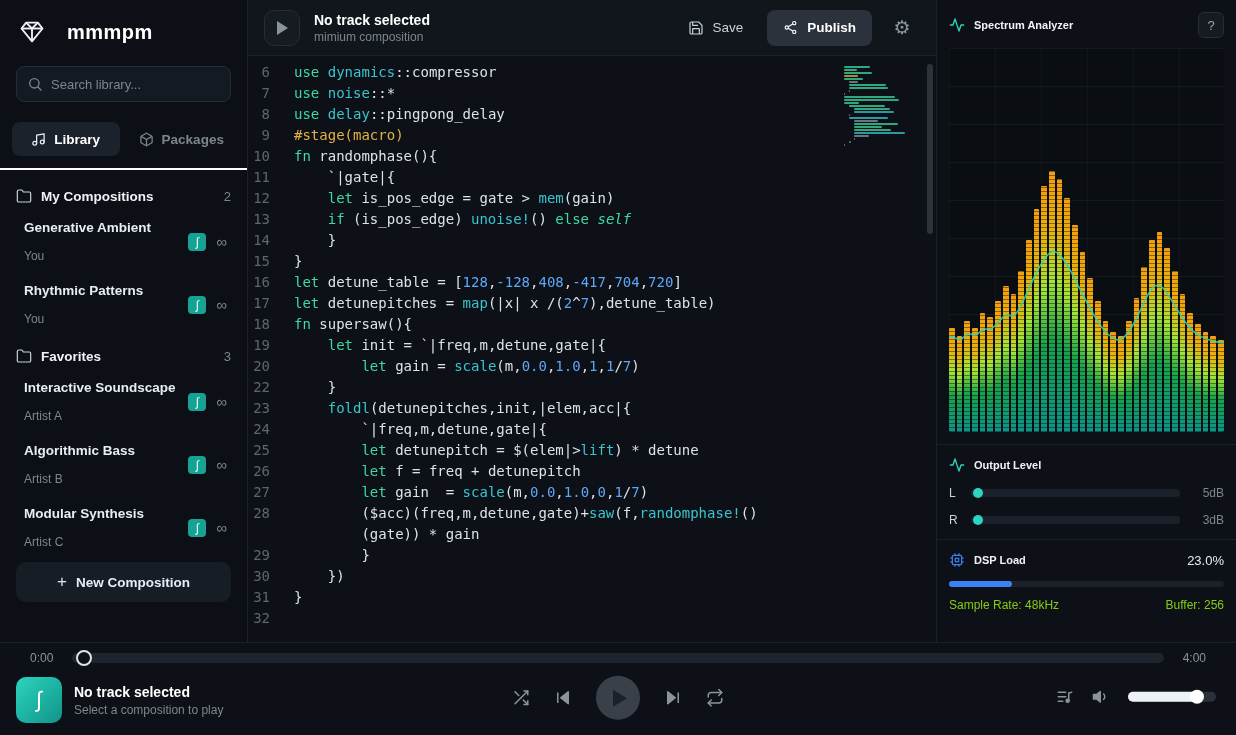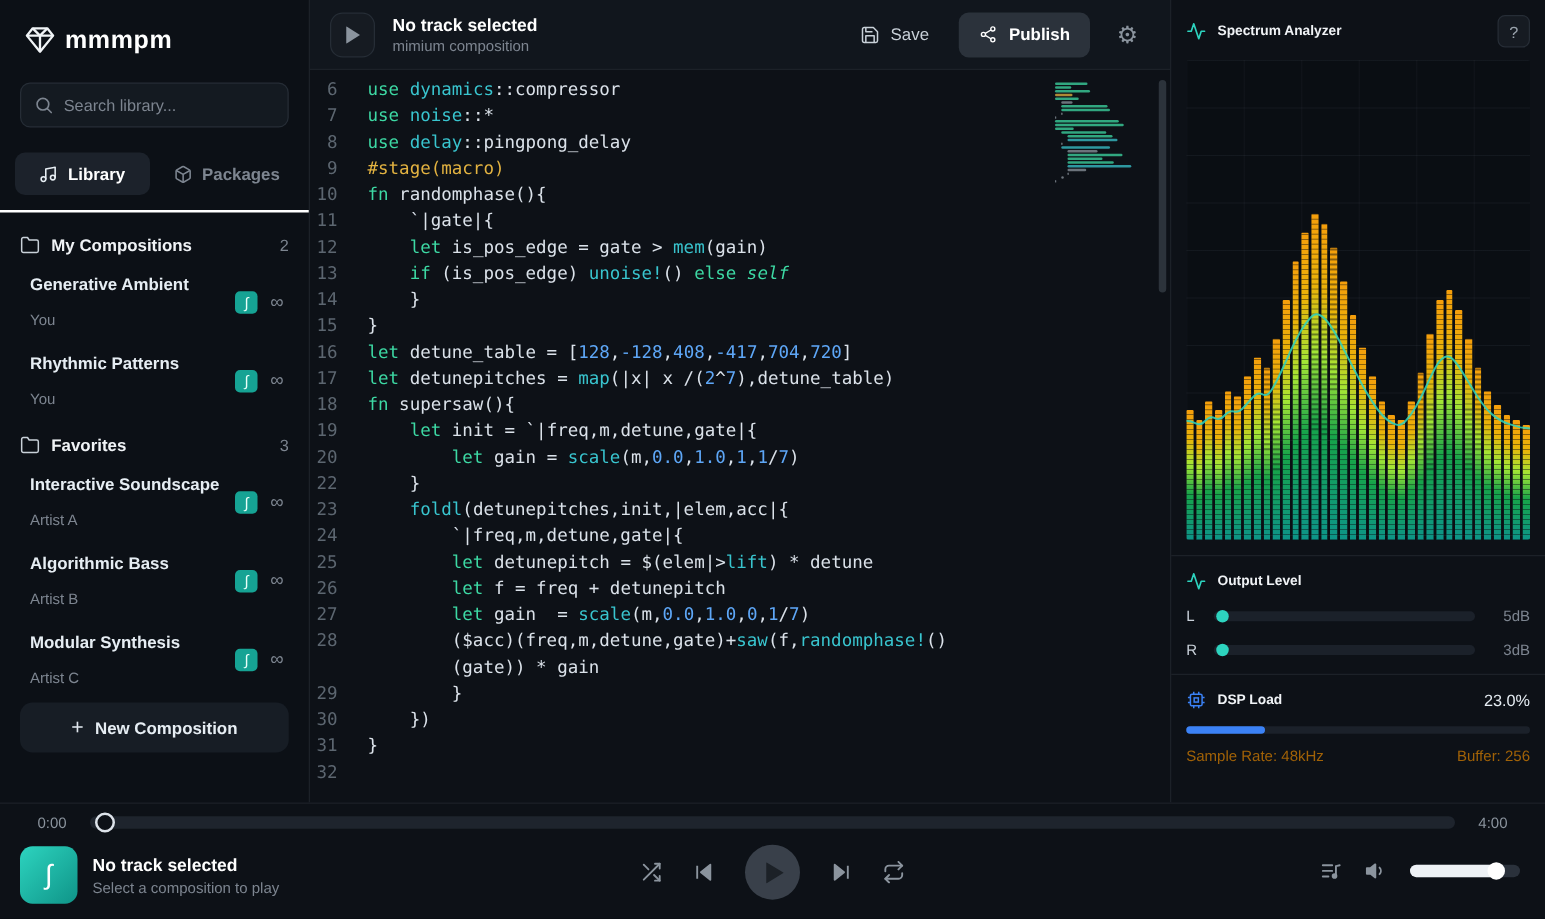--- a/index.html
+++ b/index.html
@@ -2,21 +2,21 @@
 <html><head>
 <meta charset="utf-8">
 <style>
   *{margin:0;padding:0;box-sizing:border-box}
   html,body{width:1236px;height:735px;overflow:hidden;background:#0a0d12;color:#e6edf3;
     font-family:"Liberation Sans",sans-serif}
   .app{position:relative;width:1236px;height:735px}
 
   
   .sidebar{position:absolute;left:0;top:0;width:248px;bottom:93px;background:#0c1016;border-right:1px solid #1c2128}
-  .brand{height:64px;display:flex;align-items:center;gap:6px;padding:0 18px}
+  .brand{height:64px;display:flex;align-items:center;gap:21px;padding:0 18px}
   .brand-name{font-size:20px;font-weight:700;letter-spacing:.5px;color:#fff}
   .search-wrap{position:relative;margin:2px 16px 14px}
   .search-wrap svg{position:absolute;left:11px;top:10px}
   .search-input{width:100%;height:36px;background:#141a21;border:1px solid #262d36;border-radius:8px;
     color:#e6edf3;font-size:13px;padding:0 10px 0 34px;outline:none;font-family:"Liberation Sans",sans-serif}
   .search-input::placeholder{color:#7d8590}
   .tabs{display:flex;gap:8px;padding:6px 12px 12px;border-bottom:2px solid #ffffff}
   .tab{flex:1;height:34px;border:none;border-radius:8px;background:transparent;color:#7d8590;
     display:flex;align-items:center;justify-content:center;gap:8px;font-size:13.5px;font-weight:600;cursor:pointer;font-family:inherit}
   .tab.active{background:#1c222b;color:#fff}
@@ -84,21 +84,21 @@
       linear-gradient(to top,#0d9488,#16a34a 35%,#a3e635 58%,#eab308 78%,#f59e0b 100%)}
   .curve{position:absolute;inset:0;width:100%;height:100%}
   .lvl-row{display:flex;align-items:center;gap:10px;margin-top:13px}
   .lvl-label{width:12px;font-size:12px;color:#c9d1d9}
   .lvl-track{flex:1;height:8px;background:#1b212a;border-radius:4px;position:relative;cursor:pointer}
   .lvl-knob{position:absolute;left:2px;top:-1px;width:10px;height:10px;border-radius:50%;background:#2dd4bf}
   .lvl-val{width:34px;text-align:right;font-size:12px;color:#7d8590}
   .dsp-val{margin-left:auto;font-size:13px;color:#e6edf3}
   .dsp-track{margin-top:13px;height:6px;background:#1b212a;border-radius:3px}
   .dsp-fill{height:100%;border-radius:3px;background:#3b82f6}
-  .dsp-foot{display:flex;justify-content:space-between;margin-top:11px;font-size:12px;color:#a16207}
+  .dsp-foot{display:flex;justify-content:space-between;margin-top:11px;font-size:12px;color:#84cc16}
 
   
   .bottombar{position:absolute;left:0;right:0;bottom:0;height:93px;background:#0d1117;border-top:1px solid #1c2128}
   .timeline{display:flex;align-items:center;gap:12px;padding:8px 30px 0}
   .tl-time{font-size:12px;color:#8b949e;width:30px}
   .tl-time.right{text-align:right}
   .tl-track{flex:1;height:10px;background:#1e242d;border-radius:5px;position:relative;cursor:pointer}
   .tl-knob{position:absolute;top:-3px;width:16px;height:16px;border-radius:50%;background:#0d1117;border:2.5px solid #dde3ea}
   .player{display:flex;align-items:center;padding:8px 16px 0;position:relative;height:62px}
   .app-tile{width:46px;height:46px;border-radius:10px;background:linear-gradient(135deg,#2dd4bf,#0f9488);

